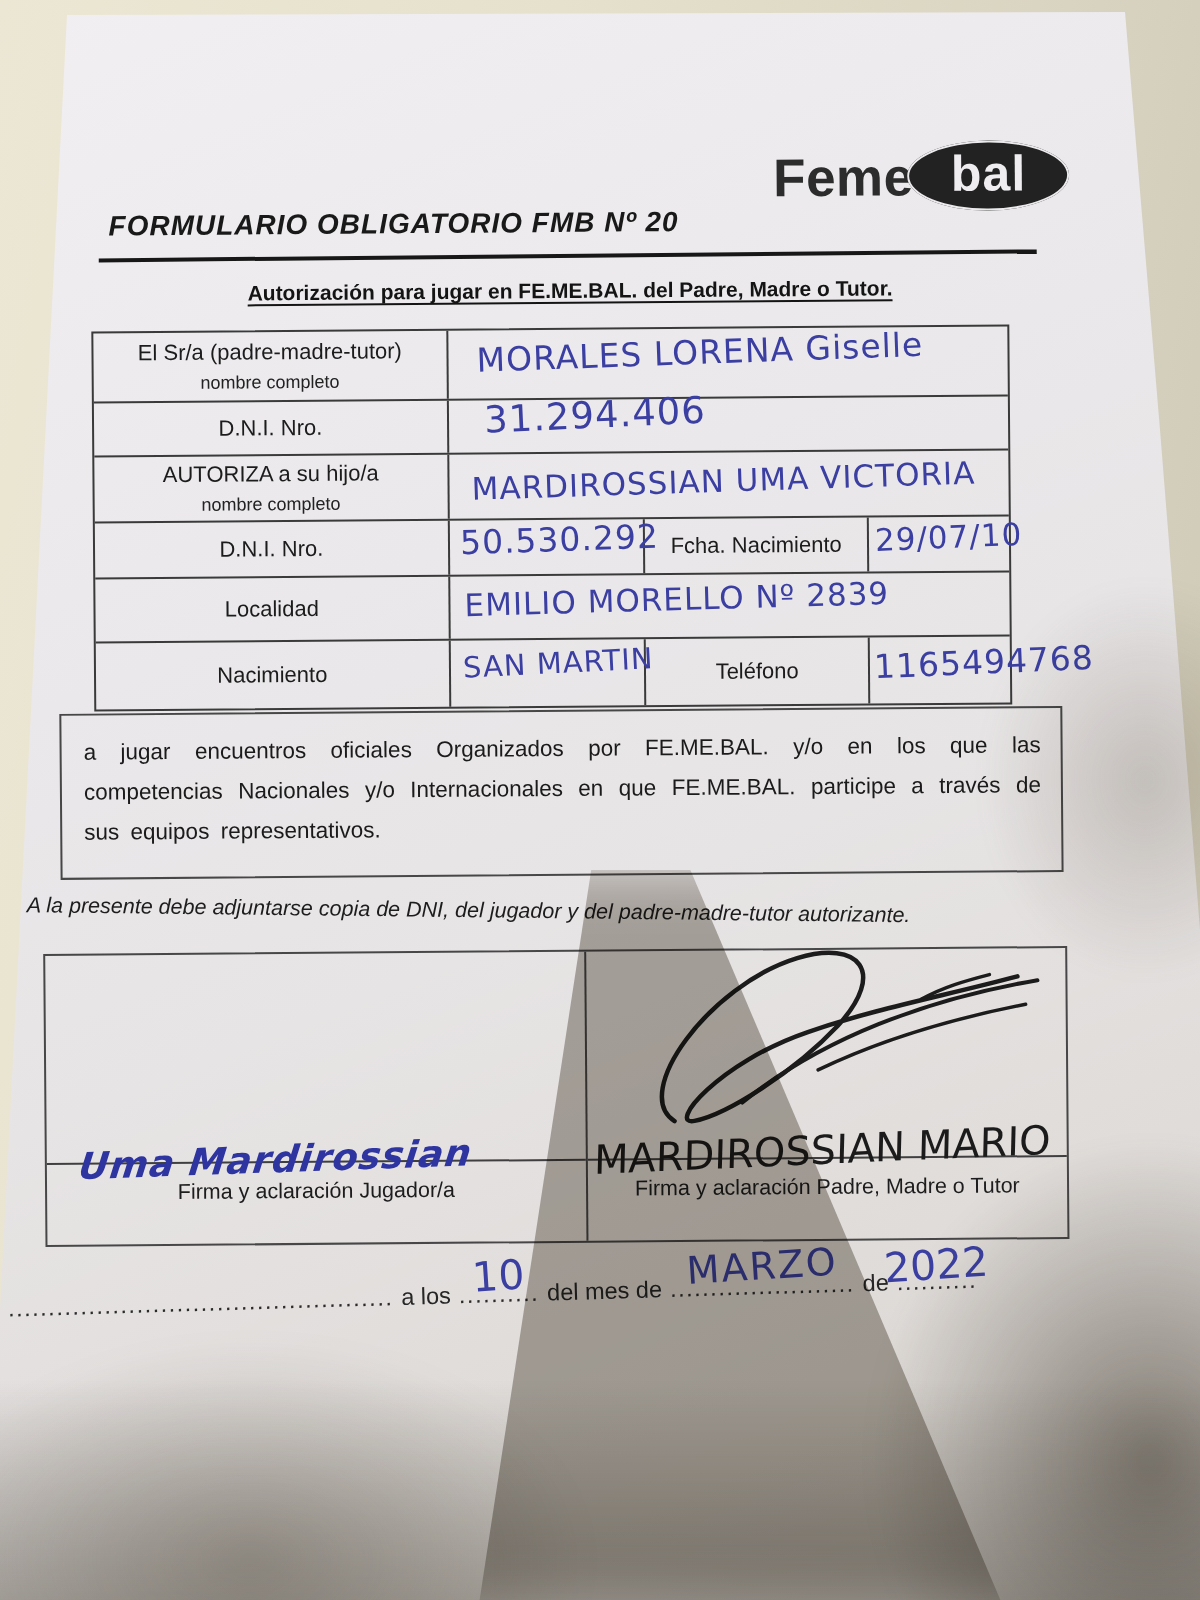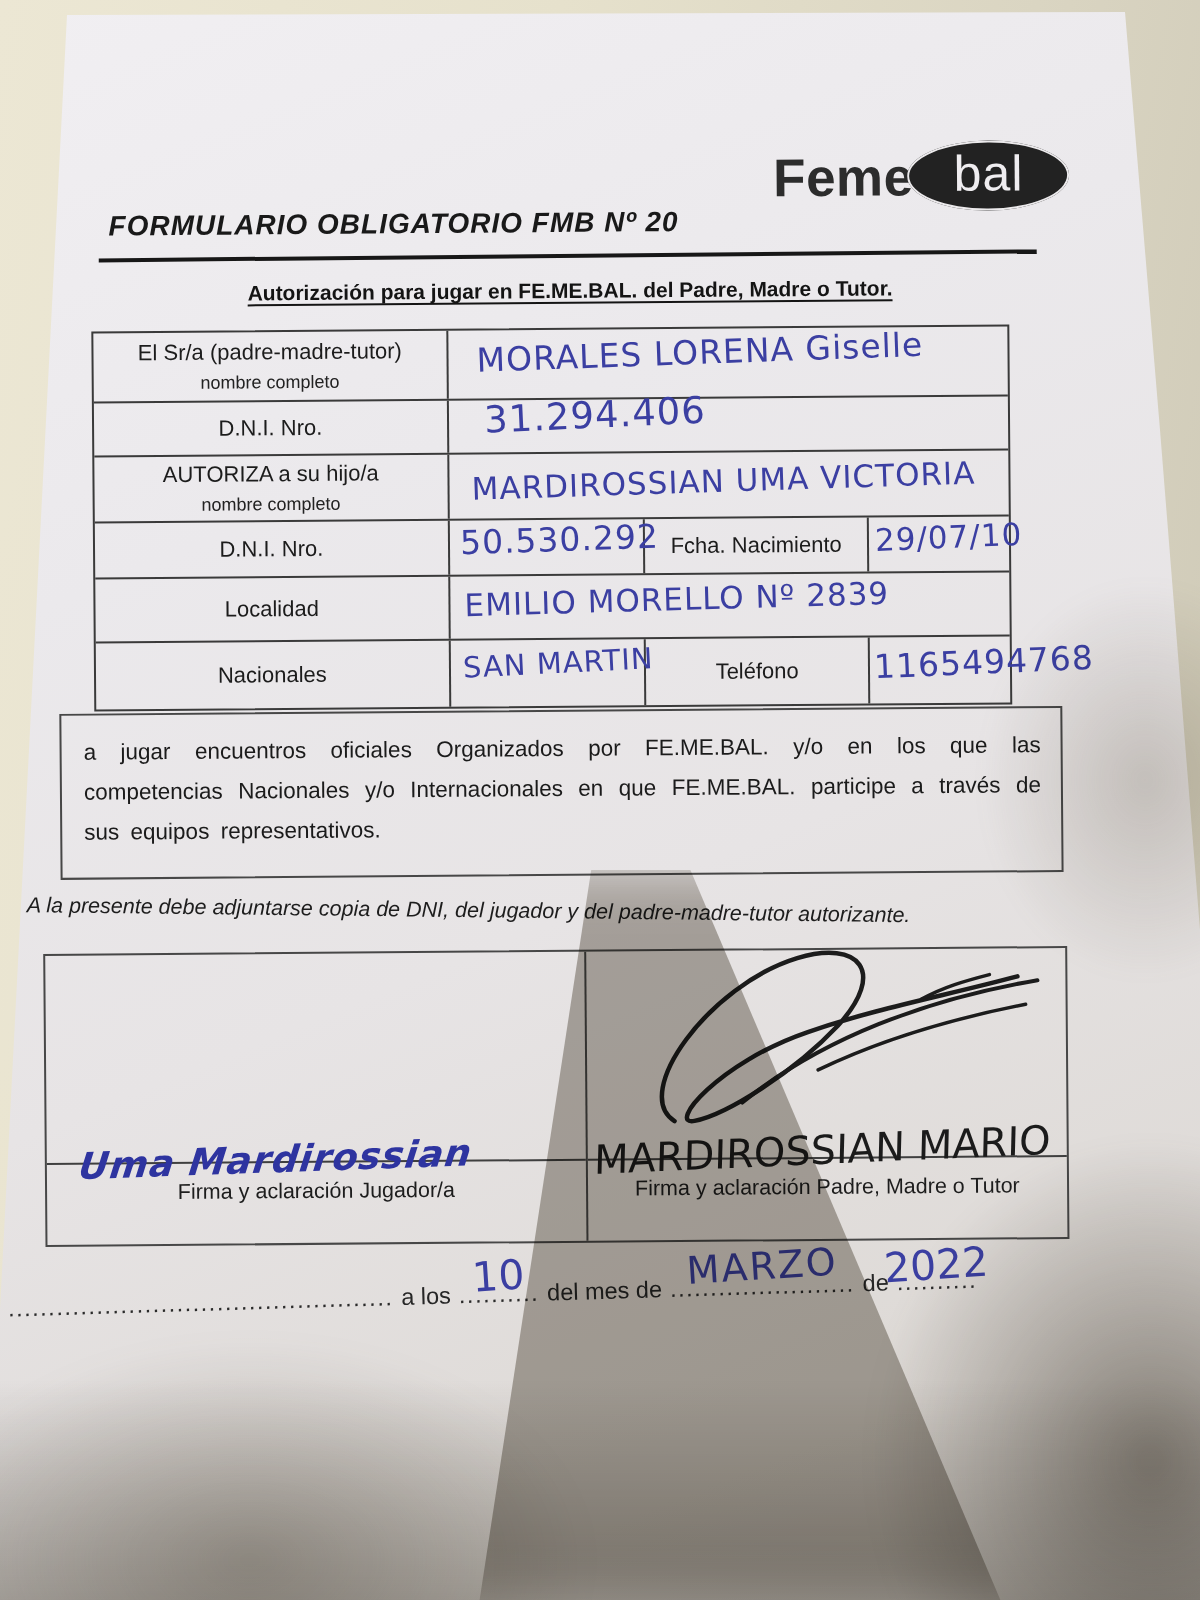--- a/index.html
+++ b/index.html
@@ -15,21 +15,21 @@
   }
   #content{
     position:absolute;inset:0;
     transform:rotate(-0.45deg);transform-origin:300px 800px;
     color:#1f1f1f;
   }
   
   #logo{position:absolute;left:778px;top:146px;display:flex;align-items:center;}
   .logo-feme{font-size:53px;font-weight:bold;color:#2c2c2c;letter-spacing:0.5px;}
   .logo-ellipse{width:162px;height:70px;background:#222;border-radius:50%;display:flex;align-items:center;justify-content:center;margin-left:-6px;box-shadow:0 0 0 2px #eceaec inset;}
-  .logo-bal{color:#efedf0;font-size:50px;font-weight:normal;letter-spacing:1px;padding-bottom:4px;}
+  .logo-bal{color:#efedf0;font-size:50px;font-weight:bold;letter-spacing:1px;padding-bottom:4px;}
   
   #form-title{position:absolute;left:113px;top:209px;font-size:28px;font-weight:bold;font-style:italic;letter-spacing:1px;color:#191919;}
   #title-rule{position:absolute;left:103px;top:256px;width:938px;height:4px;background:#171717;transform:rotate(-0.1deg);}
   #subtitle{position:absolute;left:108px;top:281px;width:932px;text-align:center;font-size:21px;font-weight:bold;text-decoration:underline;text-decoration-thickness:2px;text-underline-offset:4px;color:#141414;}
   
   #form-table{position:absolute;left:95px;top:330px;width:918px;border:2px solid #3a3a3a;box-sizing:border-box;background:transparent;}
   .frow{display:flex;border-bottom:2px solid #3a3a3a;box-sizing:border-box;}
   .frow:last-child{border-bottom:none;}
   .lbl{width:38.8%;border-right:2px solid #3a3a3a;display:flex;flex-direction:column;align-items:center;justify-content:center;font-size:22px;text-align:center;box-sizing:border-box;padding:2px 6px;color:#1c1c1c;}
   .sublbl{font-size:18px;margin-top:7px;color:#222;}
@@ -136,21 +136,21 @@
         <div class="lbl">
           <span>Localidad</span>
         </div>
         <div class="val">
           <span class="hw hw-caps" style="left:14px;top:6px;font-size:31px;transform:rotate(-1.2deg);">EMILIO MORELLO Nº 2839</span>
         </div>
       </div>
 
       <div class="frow" style="height:66px;">
         <div class="lbl">
-          <span>Nacionales</span>
+          <span>Nacimiento</span>
         </div>
         <div class="val1">
           <span class="hw hw-caps" style="left:12px;top:6px;font-size:29px;transform:rotate(-2.4deg);">SAN MARTIN</span>
         </div>
         <div class="lbl2">
           <span>Teléfono</span>
         </div>
         <div class="val2">
           <span class="hw hw-caps" style="left:4px;top:6px;font-size:33px;transform:rotate(-2deg);">1165494768</span>
         </div>

